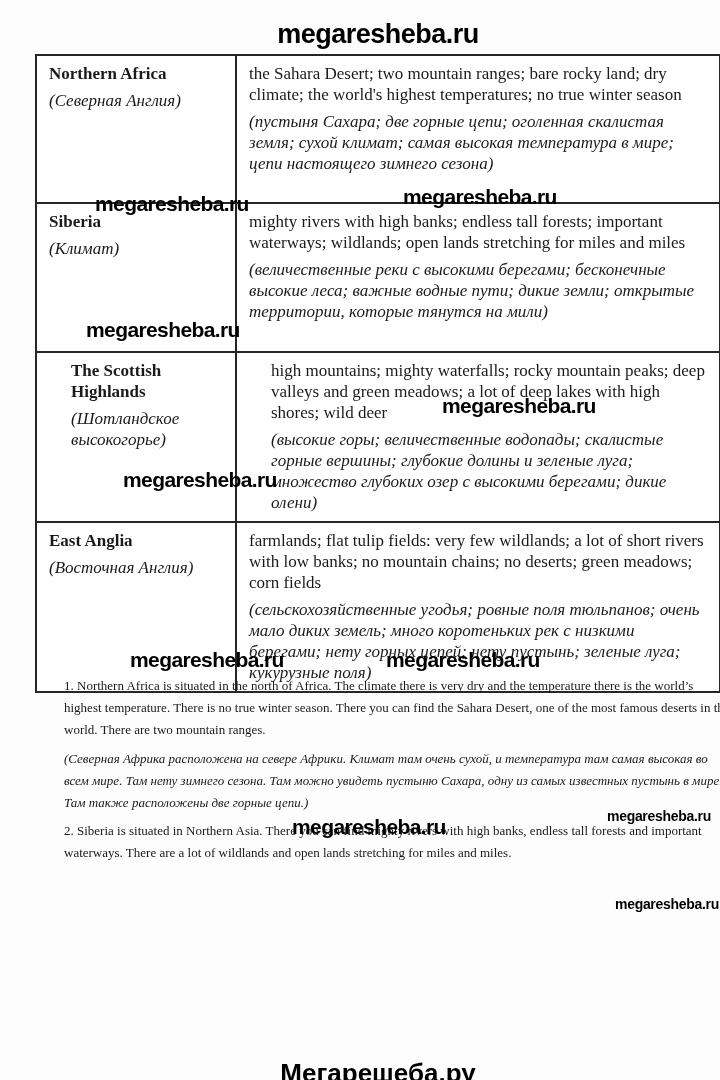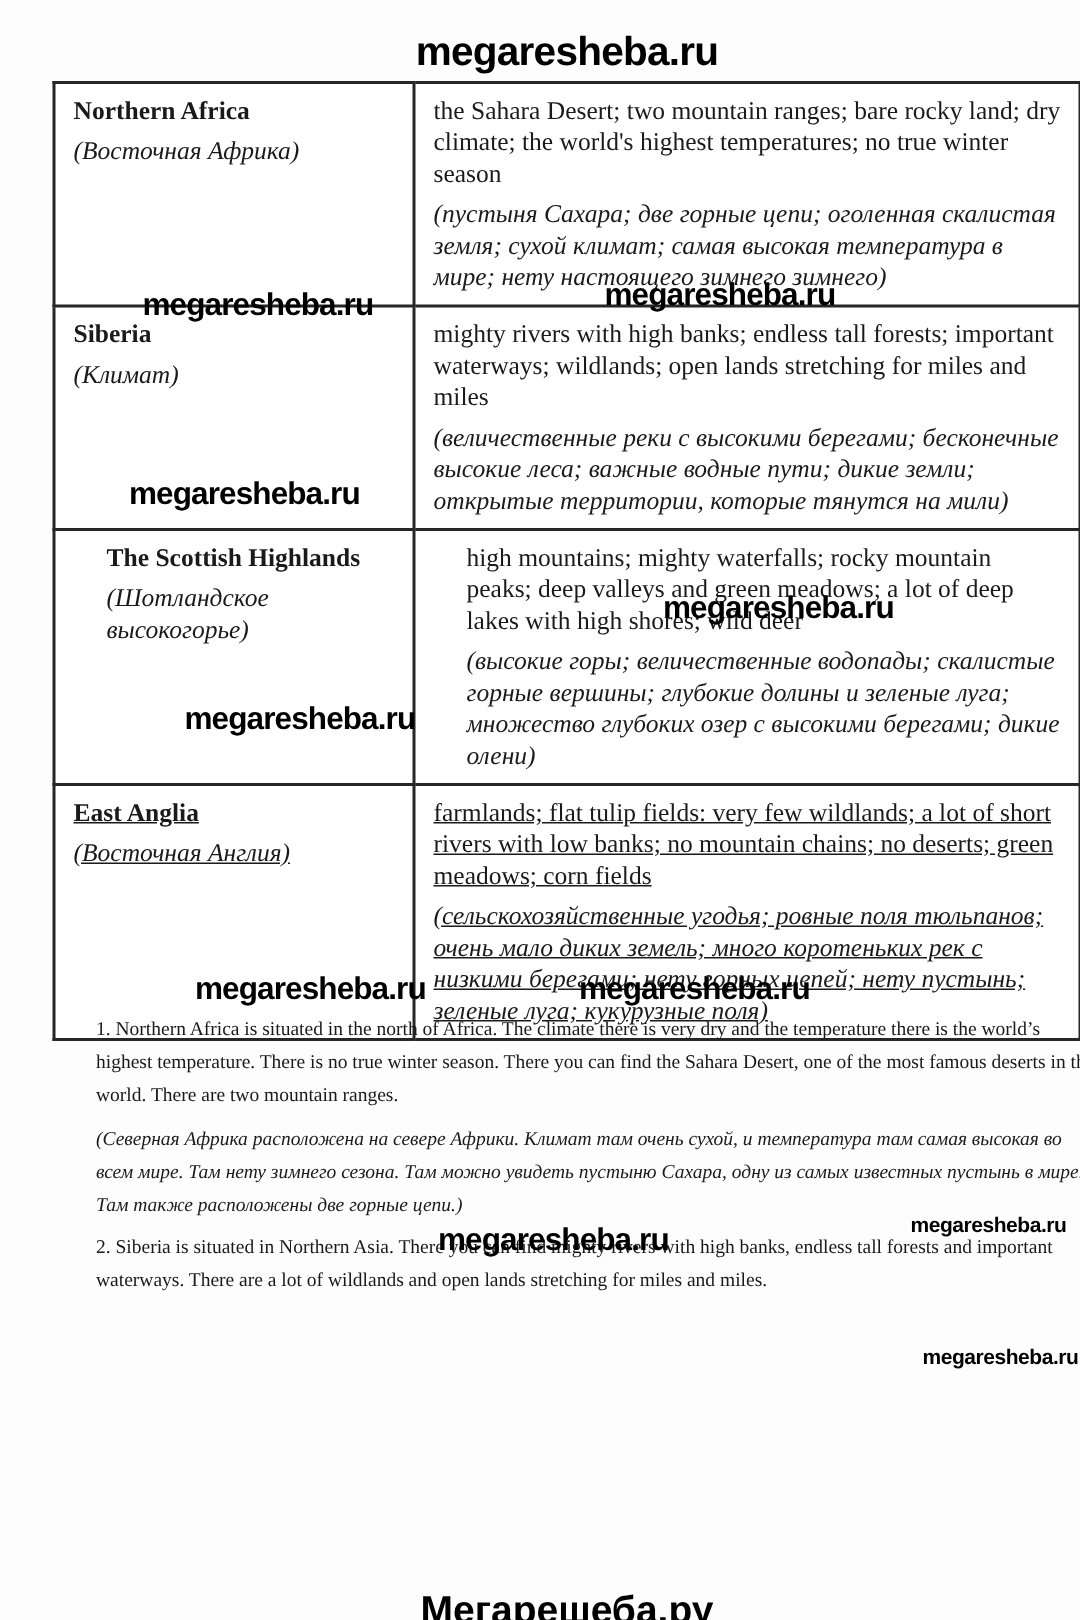--- a/index.html
+++ b/index.html
@@ -65,25 +65,25 @@
     font-size: 17px;
     line-height: 21px;
     table-layout: fixed;
   }
   .info-table td {
     border: 2px solid #262626;
     vertical-align: top;
     padding: 1px 6px 2px 6px;
     background: #fff;
   }
-  td.region-cell { width: 240px; }
+  td.region-cell { width: 200px; }
   tr.row-1 td { height: 148px; }
   tr.row-2 td { height: 149px; }
   tr.row-3 td { height: 141px; padding-left: 28px; }
-  tr.row-4 td { height: 149px; text-decoration: underline; }
+  tr.row-4 td { height: 149px; }
   .region-en { font-weight: 700; }
   .region-ru { font-style: italic; }
   .features-ru { font-style: italic; }
 
   
   .paragraphs {
     position: absolute;
     left: 34px; top: 651px;
     width: 690px;
     font-size: 13px;
@@ -94,25 +94,25 @@
 </head>
 <body>
 
 <div class="header-wm">megaresheba.ru</div>
 
 <table class="info-table">
   <tbody>
     <tr class="row-1">
       <td class="region-cell">
         <div class="region-en">Northern Africa</div>
-        <div class="region-ru">(Восточная Африка)</div>
+        <div class="region-ru">(Северная Англия)</div>
       </td>
       <td>
         <div class="features-en">the Sahara Desert; two mountain ranges; bare rocky land; dry climate; the world's highest temperatures; no true winter season</div>
-        <div class="features-ru">(пустыня Сахара; две горные цепи; оголенная скалистая земля; сухой климат; самая высокая температура в мире; нету настоящего зимнего зимнего)</div>
+        <div class="features-ru">(пустыня Сахара; две горные цепи; оголенная скалистая земля; сухой климат; самая высокая температура в мире; цепи настоящего зимнего сезона)</div>
       </td>
     </tr>
     <tr class="row-2">
       <td class="region-cell">
         <div class="region-en">Siberia</div>
         <div class="region-ru">(Климат)</div>
       </td>
       <td>
         <div class="features-en">mighty rivers with high banks; endless tall forests; important waterways; wildlands; open lands stretching for miles and miles</div>
         <div class="features-ru">(величественные реки с высокими берегами; бесконечные высокие леса; важные водные пути; дикие земли; открытые территории, которые тянутся на мили)</div>

